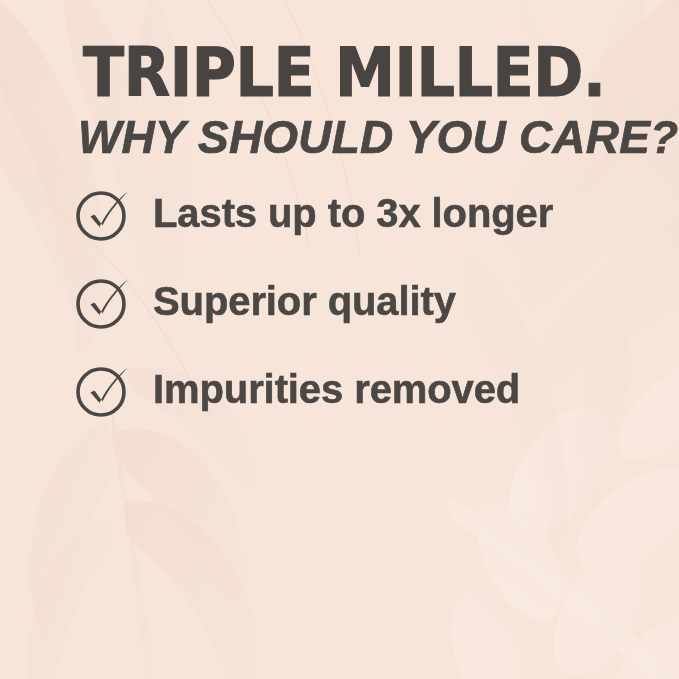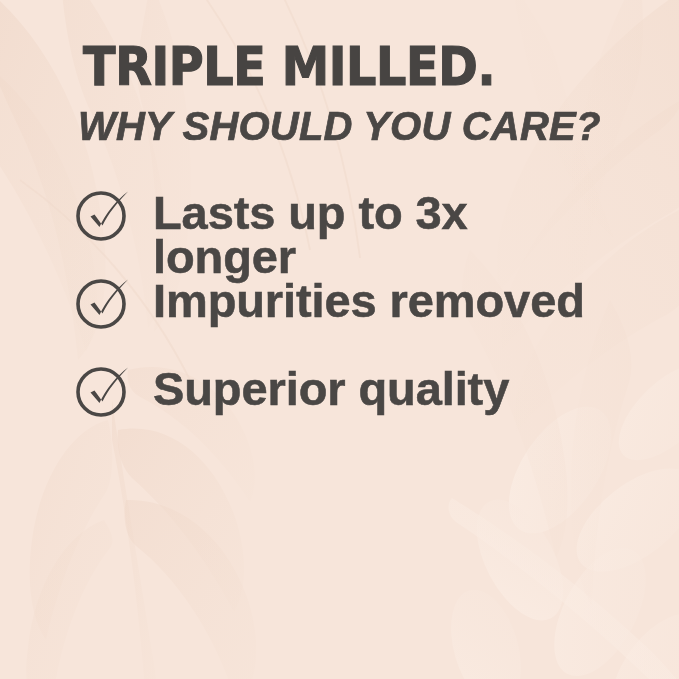--- a/index.html
+++ b/index.html
@@ -38,37 +38,37 @@
     position: absolute;
     inset: 0;
     padding: 0;
   }
 
   .headline {
     position: absolute;
     left: 83px;
     top: 40px;
     margin: 0;
-    font-size: 53px;
+    font-size: 67px;
     line-height: 1.0;
     font-weight: 900;
     letter-spacing: -0.4px;
     color: #474442;
     font-family: "DejaVu Sans", sans-serif;
     font-stretch: condensed;
     white-space: nowrap;
     -webkit-text-stroke: 1.1px #474442;
   }
 
   .subhead {
     position: absolute;
     left: 78px;
-    top: 106px;
-    margin: 0;
-    font-size: 40px;
+    top: 114px;
+    margin: 0;
+    font-size: 46px;
     line-height: 1.0;
     font-weight: 800;
     font-style: italic;
     letter-spacing: 0.2px;
     color: #4a4745;
     font-family: "Liberation Sans", sans-serif;
     white-space: nowrap;
     -webkit-text-stroke: 0.7px #4a4745;
   }
 
@@ -95,21 +95,21 @@
     width: 62px;
     height: 62px;
     margin-top: -3px;
     display: block;
   }
 
   .benefit-text {
     flex: 1 1 auto;
     margin-left: 18px;
     margin-top: 5px;
-    font-size: 47px;
+    font-size: 40px;
     line-height: 44px;
     font-weight: 700;
     letter-spacing: -0.1px;
     color: #4a4745;
     font-family: "Liberation Sans", sans-serif;
     -webkit-text-stroke: 0.55px #4a4745;
     max-width: 445px;
   }
 </style>
 </head>
@@ -196,28 +196,28 @@
           <path d="M17.5,33.5 L26.5,44 C33,30 43,17.5 55,8.5 C43.5,20.5 35,31 29.5,42.5 L21.5,31.5 Z" fill="#4a4745"></path>
         </svg>
         <span class="benefit-text">Lasts up to 3x longer</span>
       </li>
 
       <li class="benefit-item">
         <svg class="check-icon" viewBox="0 0 62 62" aria-hidden="true">
           <circle cx="28" cy="33" r="23" fill="none" stroke="#4a4745" stroke-width="3.6"></circle>
           <path d="M17.5,33.5 L26.5,44 C33,30 43,17.5 55,8.5 C43.5,20.5 35,31 29.5,42.5 L21.5,31.5 Z" fill="#4a4745"></path>
         </svg>
-        <span class="benefit-text">Impurities removed</span>
+        <span class="benefit-text">Superior quality</span>
       </li>
 
       <li class="benefit-item">
         <svg class="check-icon" viewBox="0 0 62 62" aria-hidden="true">
           <circle cx="28" cy="33" r="23" fill="none" stroke="#4a4745" stroke-width="3.6"></circle>
           <path d="M17.5,33.5 L26.5,44 C33,30 43,17.5 55,8.5 C43.5,20.5 35,31 29.5,42.5 L21.5,31.5 Z" fill="#4a4745"></path>
         </svg>
-        <span class="benefit-text">Superior quality</span>
+        <span class="benefit-text">Impurities removed</span>
       </li>
 
 
 
     </ul>
   </div>
 </div>
 
 </body></html>

